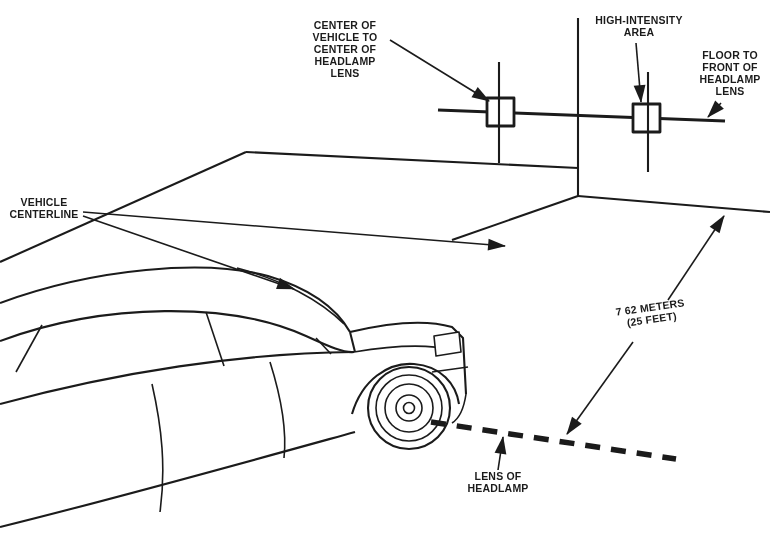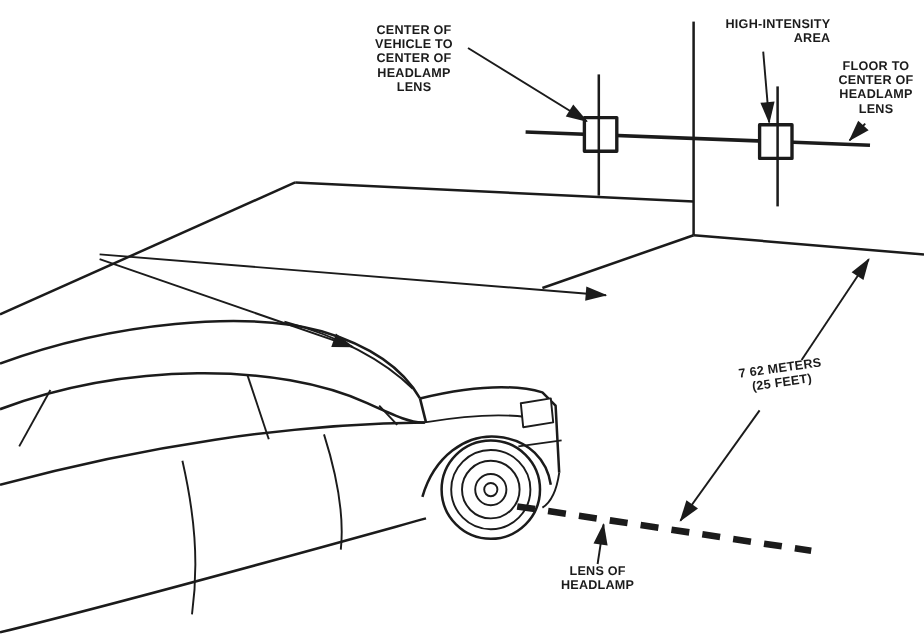--- a/index.html
+++ b/index.html
@@ -21,21 +21,21 @@
     position:absolute;
     font-weight:700;
     font-size:10.5px;
     line-height:1.14;
     letter-spacing:0.2px;
     color:var(--ink);
     text-align:center;
     white-space:pre-line;
   }
   #lbl-center-of-vehicle { left:293px; top:20px;  width:104px; }
-  #lbl-high-intensity    { left:586px; top:15px;  width:106px;text-align:right; }
+  #lbl-high-intensity    { left:586px; top:15px;  width:106px; }
   #lbl-floor-to-center   { left:692px; top:50px;  width:76px;  }
   #lbl-vehicle-centerline{ left:5px;   top:197px; width:78px;  }
   #lbl-distance          { left:598px; top:302px; width:106px; transform:rotate(-8deg); }
   #lbl-front-of-headlamp { left:452px; top:471px; width:92px;  }
 </style>
 </head>
 <body>
 
 <div class="stage">
   <svg width="770" height="535" viewBox="0 0 770 535">
@@ -103,23 +103,25 @@
   <div class="lbl" id="lbl-center-of-vehicle">CENTER OF
 VEHICLE TO
 CENTER OF
 HEADLAMP
 LENS</div>
 
   <div class="lbl" id="lbl-high-intensity">HIGH-INTENSITY
 AREA</div>
 
   <div class="lbl" id="lbl-floor-to-center">FLOOR TO
-CENTER OF
+FRONT OF
 HEADLAMP
 LENS</div>
 
+  <div class="lbl" id="lbl-vehicle-centerline">VEHICLE
+CENTERLINE</div>
 
   <div class="lbl" id="lbl-distance">7 62 METERS
 (25 FEET)</div>
 
   <div class="lbl" id="lbl-front-of-headlamp">LENS OF
 HEADLAMP</div>
 </div>
 
 </body></html>

